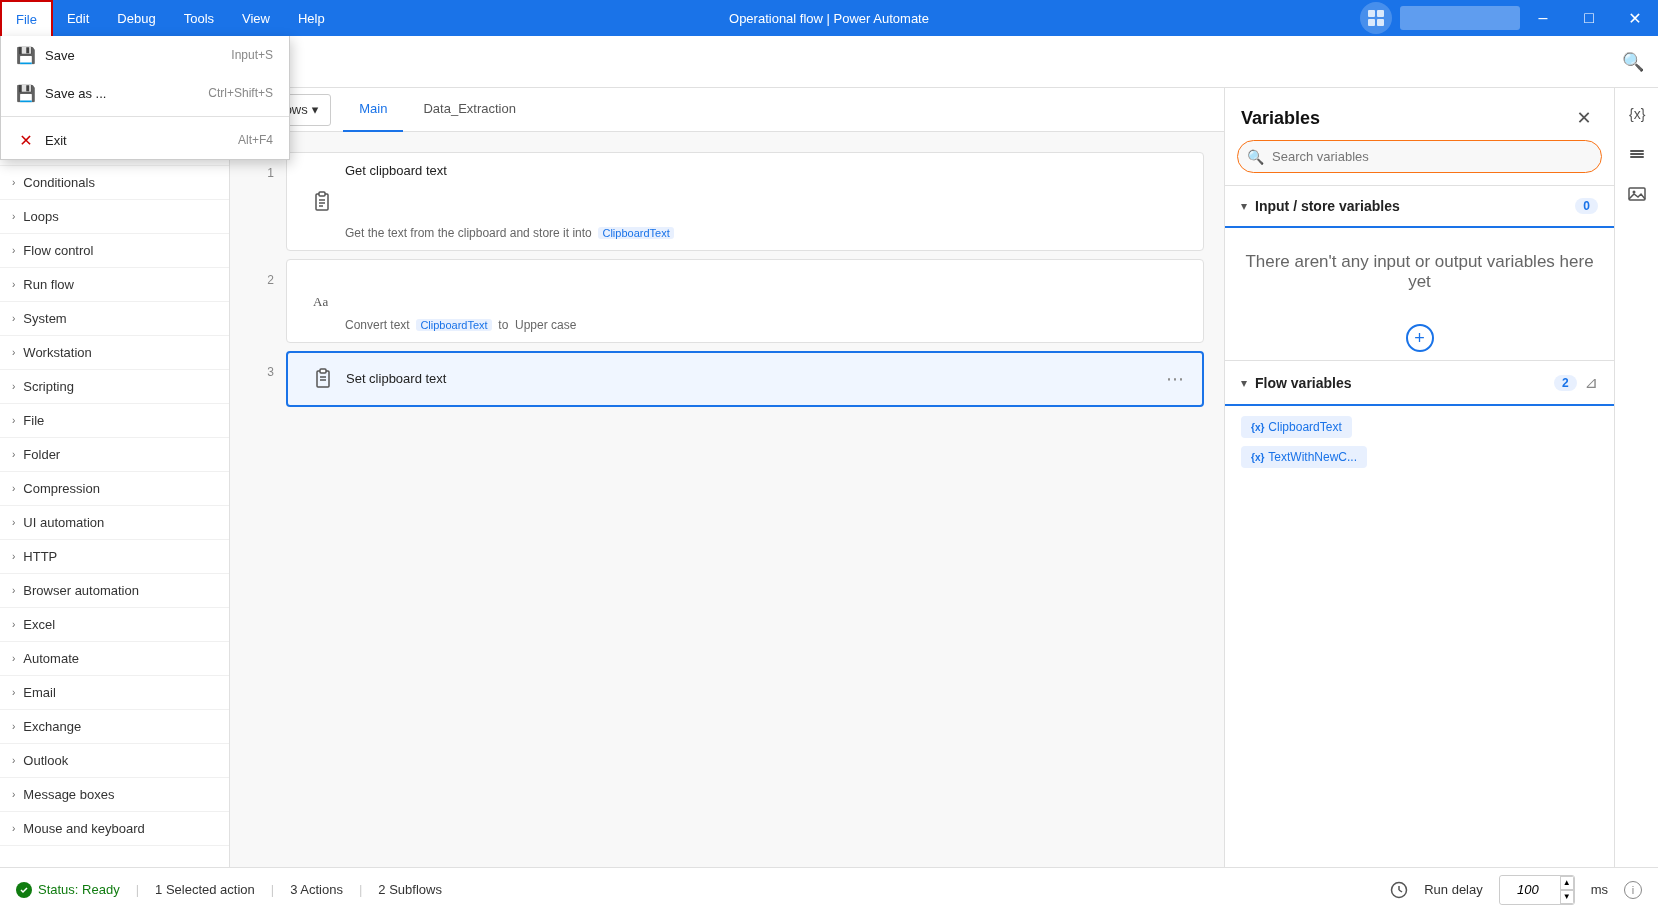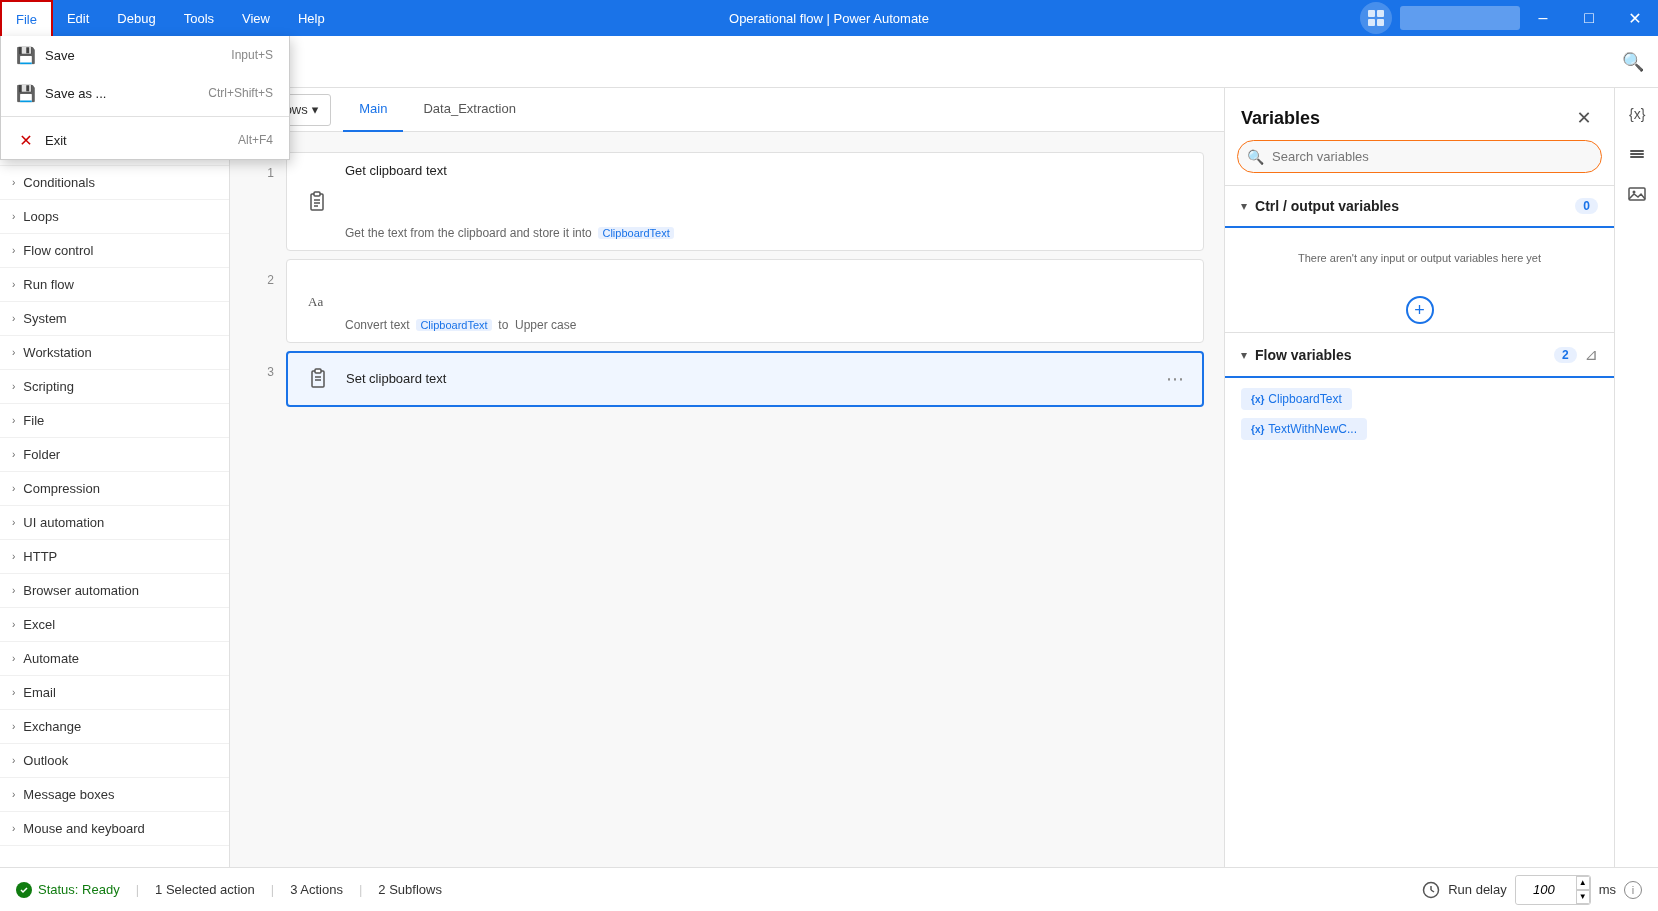--- a/index.html
+++ b/index.html
@@ -219,21 +219,21 @@
       gap: 12px;
       cursor: pointer;
       position: relative;
     }
     .step-card.selected { border: 2px solid #1a73e8; background: #f0f6ff; }
     .step-icon {
       width: 32px;
       height: 32px;
       display: flex;
       align-items: center;
-      justify-content: center;
+      justify-content: flex-end;
       color: #be185d;
       font-size: 18px;
       flex-shrink: 0;
     }
     .step-info { flex: 1; }
     .step-title { font-weight: 500; font-size: 13px; color: #222; margin-bottom: 2px; }
     .step-desc { font-size: 12px; color: #666; margin-top: 48px; }
     .step-desc .var-badge {
       background: #e8f0fe;
       color: #1a73e8;
@@ -314,21 +314,21 @@
       color: #1a73e8;
       border-radius: 10px;
       padding: 1px 8px;
       font-size: 12px;
       font-weight: 600;
     }
     .var-empty {
       padding: 24px 16px;
       text-align: center;
       color: #666;
-      font-size: 11px;
+      font-size: 17px;
     }
     .var-add-btn {
       width: 28px;
       height: 28px;
       border-radius: 50%;
       border: 2px solid #1a73e8;
       color: #1a73e8;
       display: flex;
       align-items: center;
       justify-content: center;
@@ -406,21 +406,21 @@
       border-radius: 50%;
       background: #107c10;
       display: flex;
       align-items: center;
       justify-content: center;
     }
     .status-sep { color: #ccc; }
     .run-delay-section {
       display: flex;
       align-items: center;
-      gap: 8px;
+      gap: 16px;
       margin-left: auto;
     }
     .run-delay-input {
       width: 60px;
       height: 28px;
       border: 1px solid #ccc;
       border-radius: 3px;
       padding: 0 6px;
       font-size: 13px;
       text-align: right;
@@ -706,21 +706,21 @@
     </div>
 
     <div class="var-search">
       <span class="var-search-icon">🔍</span>
       <input type="text" placeholder="Search variables" style="">
     </div>
 
     <div class="var-section">
       <div class="var-section-header">
         <span class="var-section-chevron">▾</span>
-        <span class="var-section-title">Ctrl / output variables</span>
+        <span class="var-section-title">Input / store variables</span>
         <span class="var-count-badge">0</span>
       </div>
       <div class="var-empty">There aren't any input or output variables here yet</div>
       <div class="var-add-btn">+</div>
     </div>
 
     <div class="var-section">
       <div class="var-section-header">
         <span class="var-section-chevron">▾</span>
         <span class="var-section-title">Flow variables</span>

